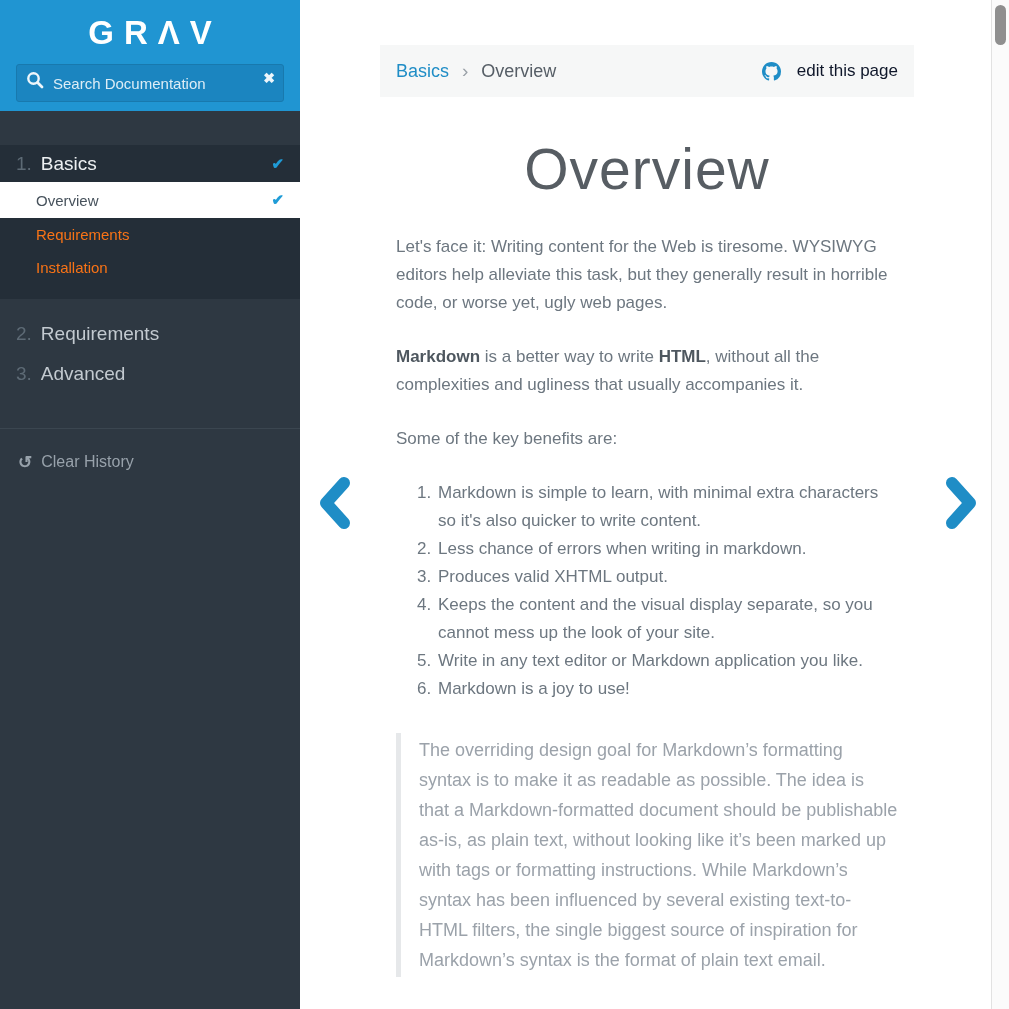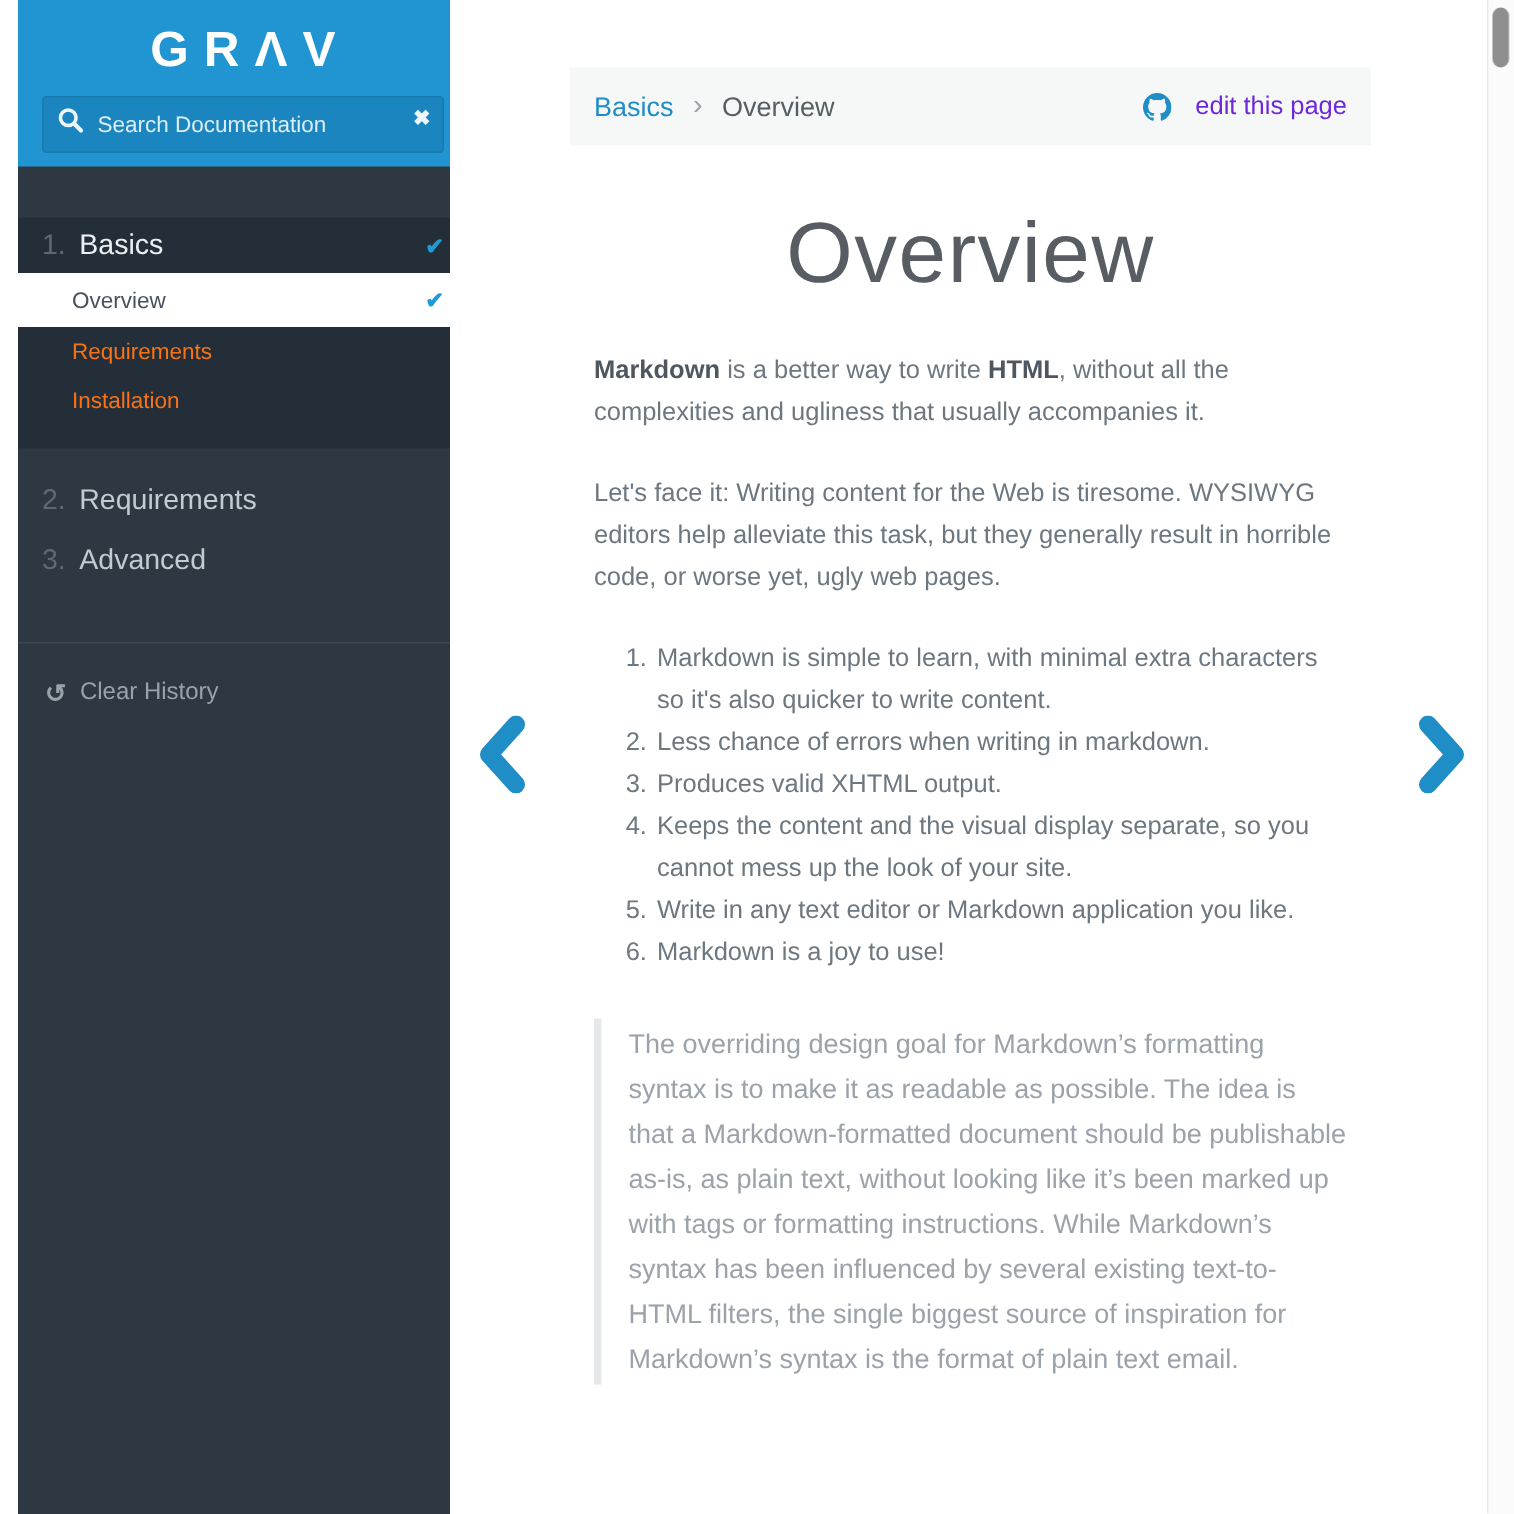--- a/index.html
+++ b/index.html
@@ -5,21 +5,21 @@
   * { box-sizing: border-box; }
   html, body { margin:0; padding:0; }
   body {
     width:1009px; height:1009px; overflow:hidden;
     font-family:"Liberation Sans", sans-serif;
     background:#fff;
   }
 
   
   .sidebar {
-    position:fixed; left:12px; top:0; width:300px; height:1009px;
+    position:fixed; left:0; top:0; width:300px; height:1009px;
     background:#2e3842;
   }
   .side-header { height:111px; background:#2095d2; padding-top:15px; }
   .logo {
     color:#fff; text-align:center; font-size:33px; font-weight:600;
     letter-spacing:10px; text-indent:10px; line-height:36px;
   }
   .search-wrap { position:relative; margin:13px 16px 0 16px; }
   .search-input {
     width:100%; height:38px; background:#1b85c0; border:1px solid #1879ae;
@@ -65,21 +65,21 @@
 
   .crumb-bar {
     height:52px; background:#f6f7f7; display:flex; align-items:center;
     padding:0 16px; font-size:18px;
   }
   .crumb-link { color:#1f8dc6; cursor:pointer; text-decoration:none; }
   .crumb-sep { color:#9aa1a8; margin:0 13px; font-size:19px; }
   .crumb-current { color:#565e66; }
   .edit-link {
     margin-left:auto; display:flex; align-items:center; gap:16px;
-    color:#6d28d9; font-size:17px; cursor:pointer; text-decoration:none;
+    color:#0f172a; font-size:17px; cursor:pointer; text-decoration:none;
   }
 
   h1.page-title {
     margin:41px 0 0 0; text-align:center;
     font-size:57px; line-height:62px; font-weight:300;
     color:#575d63; letter-spacing:1px;
   }
 
   .prose { margin:33px 16px 0 16px; font-size:17px; line-height:28px; color:#6d7780; }
   .prose p { margin:0 0 26px 0; }
@@ -176,22 +176,23 @@
             <path d="M8 0C3.58 0 0 3.58 0 8c0 3.54 2.29 6.53 5.47 7.59.4.07.55-.17.55-.38 0-.19-.01-.82-.01-1.49-2.01.37-2.53-.49-2.69-.94-.09-.23-.48-.94-.82-1.13-.28-.15-.68-.52-.01-.53.63-.01 1.08.58 1.23.82.72 1.21 1.87.87 2.33.66.07-.52.28-.87.51-1.07-1.78-.2-3.64-.89-3.64-3.95 0-.87.31-1.59.82-2.15-.08-.2-.36-1.02.08-2.12 0 0 .67-.21 2.2.82.64-.18 1.32-.27 2-.27s1.36.09 2 .27c1.53-1.04 2.2-.82 2.2-.82.44 1.1.16 1.92.08 2.12.51.56.82 1.27.82 2.15 0 3.07-1.87 3.75-3.65 3.95.29.25.54.73.54 1.48 0 1.07-.01 1.93-.01 2.2 0 .21.15.46.55.38A8.01 8.01 0 0 0 16 8c0-4.42-3.58-8-8-8z"></path>
           </svg>
         </span>
         <span>edit this page</span>
       </a>
     </div>
 
     <h1 class="page-title">Overview</h1>
 
     <div class="prose">
+      <p>Let's face it: Writing content for the Web is tiresome. WYSIWYG editors help alleviate this task, but they generally result in horrible code, or worse yet, ugly web pages.</p>
       <p><strong>Markdown</strong><span> is a better way to write </span><strong>HTML</strong><span>, without all the complexities and ugliness that usually accompanies it.</span></p>
-      <p>Let's face it: Writing content for the Web is tiresome. WYSIWYG editors help alleviate this task, but they generally result in horrible code, or worse yet, ugly web pages.</p>
+      <p>Some of the key benefits are:</p>
       <ol>
         <li>Markdown is simple to learn, with minimal extra characters so it's also quicker to write content.</li>
         <li>Less chance of errors when writing in markdown.</li>
         <li>Produces valid XHTML output.</li>
         <li>Keeps the content and the visual display separate, so you cannot mess up the look of your site.</li>
         <li>Write in any text editor or Markdown application you like.</li>
         <li>Markdown is a joy to use!</li>
       </ol>
       <blockquote class="md-quote">The overriding design goal for Markdown’s formatting syntax is to make it as readable as possible. The idea is that a Markdown-formatted document should be publishable as-is, as plain text, without looking like it’s been marked up with tags or formatting instructions. While Markdown’s syntax has been influenced by several existing text-to-HTML filters, the single biggest source of inspiration for Markdown’s syntax is the format of plain text email.</blockquote>
     </div>

